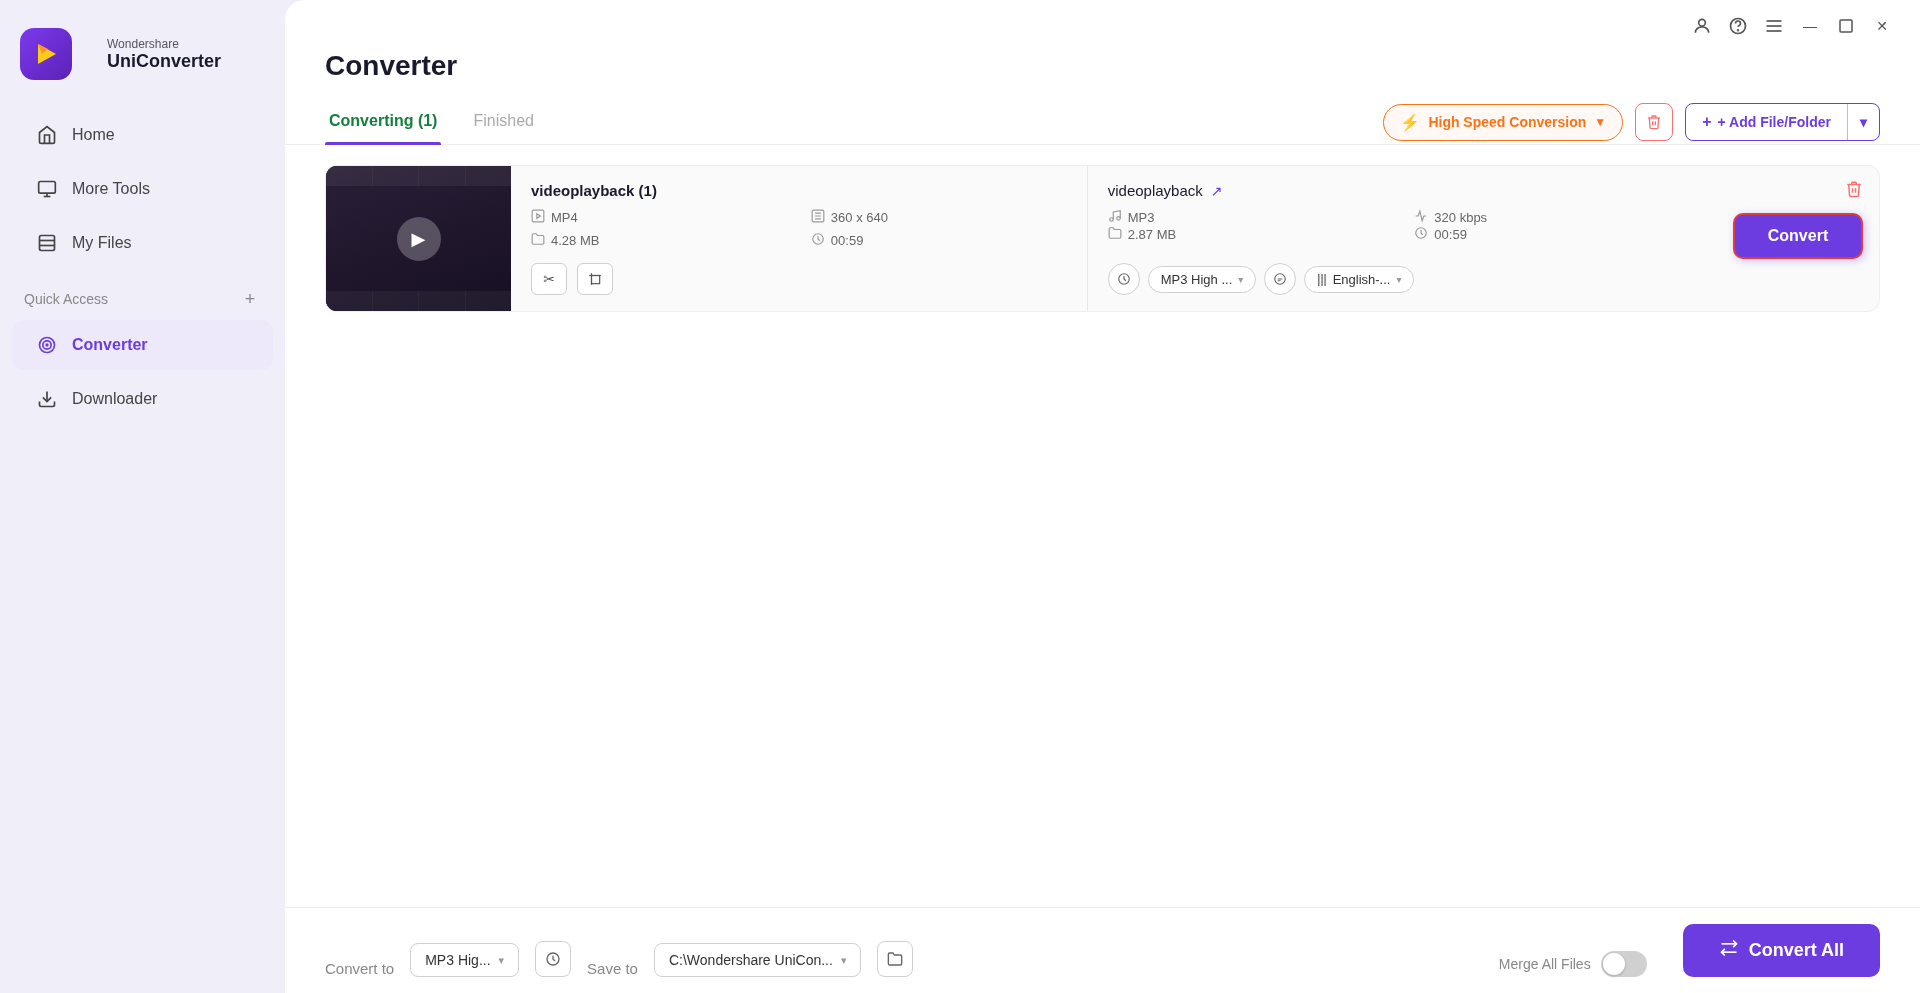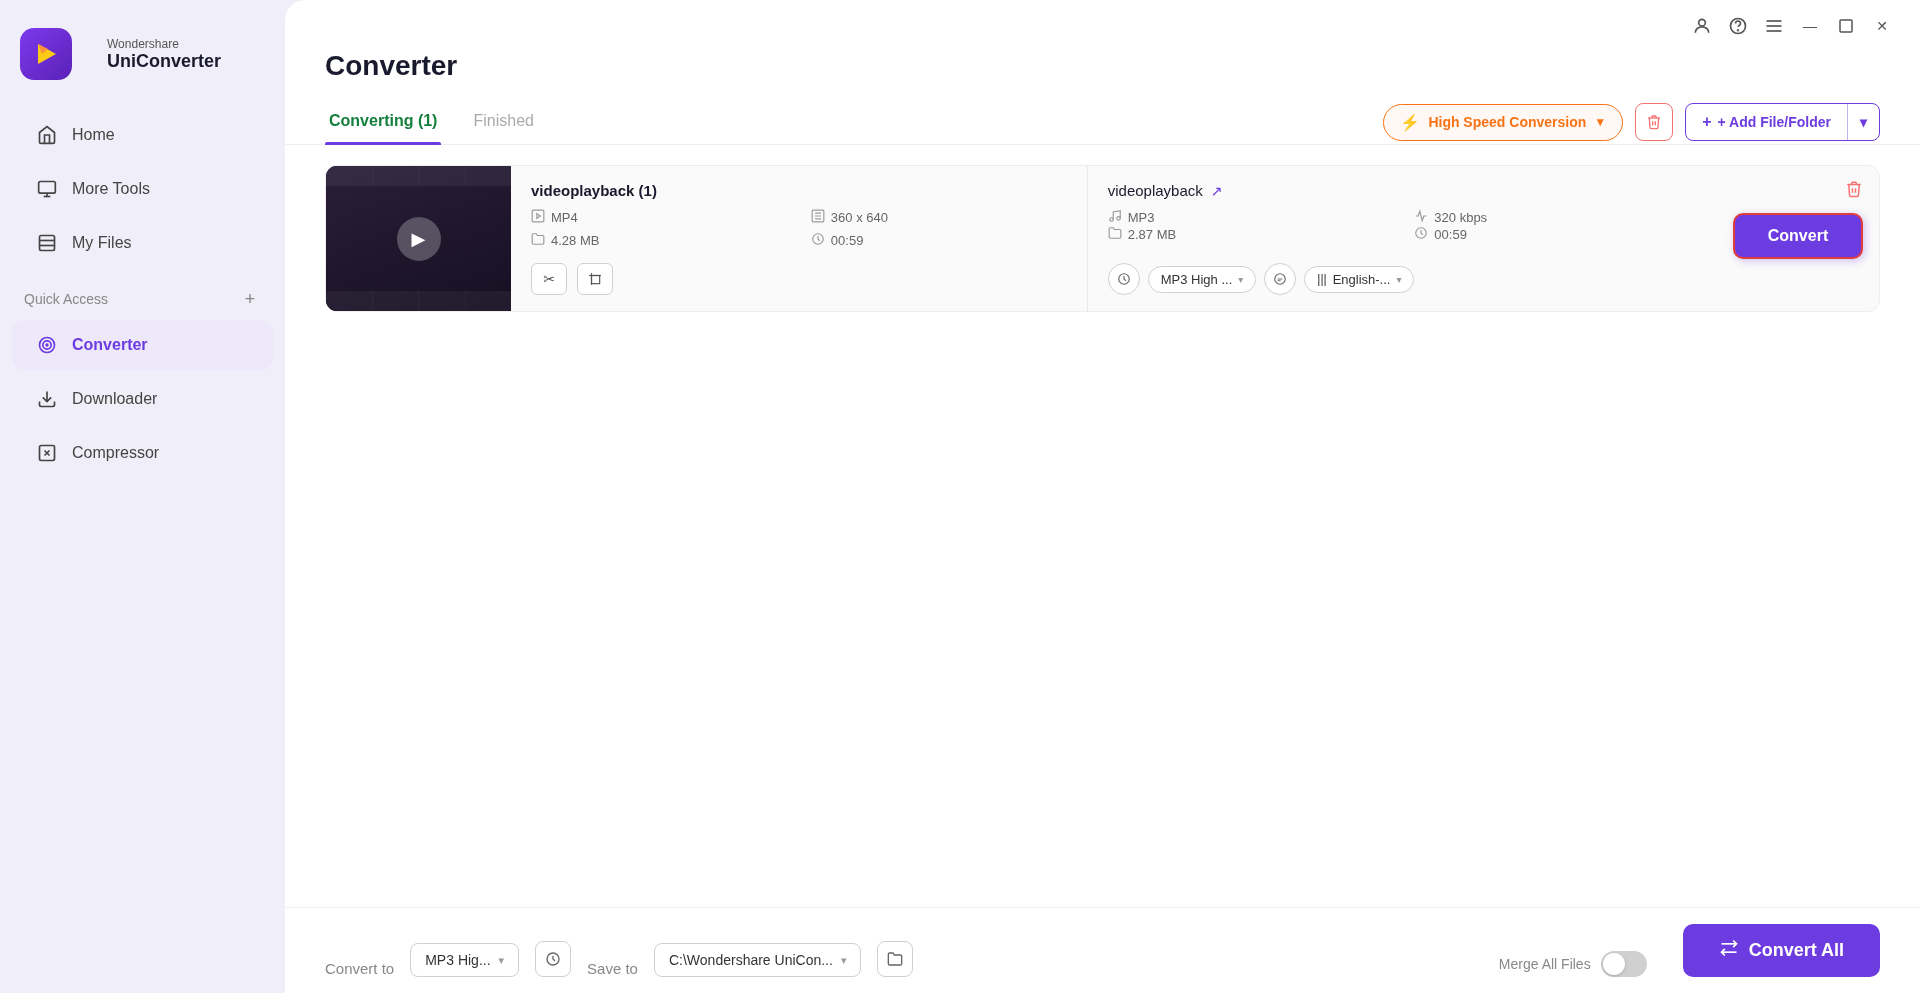--- a/index.html
+++ b/index.html
@@ -543,29 +543,20 @@
   </div>
   <div class="nav-item">
     <span class="nav-icon">
       <svg width="20" height="20" viewBox="0 0 24 24" fill="none" stroke="currentColor" stroke-width="2">
           <path d="M21 15v4a2 2 0 0 1-2 2H5a2 2 0 0 1-2-2v-4"></path>
           <polyline points="7 10 12 15 17 10"></polyline>
           <line x1="12" y1="15" x2="12" y2="3"></line>
         </svg>
     </span>
     <span>Downloader</span>
-  </div>
-  <div class="nav-item">
-    <span class="nav-icon">
-      <svg width="20" height="20" viewBox="0 0 24 24" fill="none" stroke="currentColor" stroke-width="2">
-          <rect x="3" y="3" width="18" height="18" rx="2"></rect>
-          <path d="M9 9l6 6M15 9l-6 6"></path>
-        </svg>
-    </span>
-    <span>Compressor</span>
   </div>
 </div>
 
 <div class="main">
 
   <div class="titlebar">
     <button class="titlebar-btn">
       <svg width="20" height="20" viewBox="0 0 24 24" fill="none" stroke="#555" stroke-width="2">
           <circle cx="12" cy="8" r="4"></circle>
           <path d="M4 20c0-4 3.6-7 8-7s8 3 8 7"></path>

